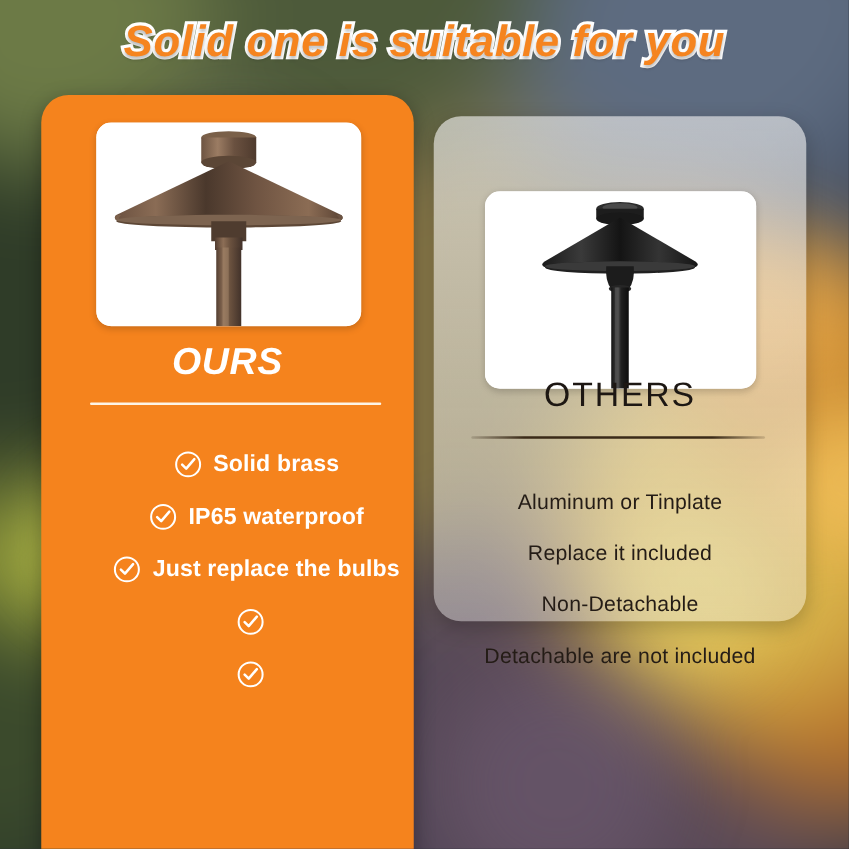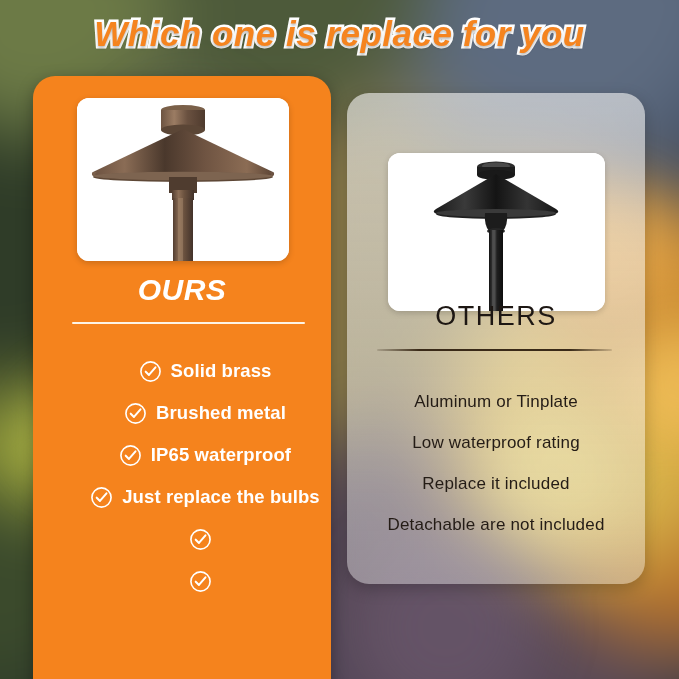--- a/index.html
+++ b/index.html
@@ -56,21 +56,21 @@
 
   
   .card{position:absolute;border-radius:22px;}
 
   .card-ours{
     left:33px;top:76px;width:298px;height:644px;
     background:#F5831D;
     box-shadow:0 5px 16px rgba(0,0,0,.35);
   }
   .card-others{
-    left:347px;top:93px;width:298px;height:491px;
+    left:347px;top:93px;width:298px;height:404px;
     background:linear-gradient(180deg,rgba(240,240,240,.62),rgba(235,235,235,.42));
     backdrop-filter:blur(6px);
     box-shadow:0 5px 16px rgba(0,0,0,.22);
   }
 
   
   .photo{
     position:absolute;background:#ffffff;border-radius:12px;overflow:hidden;
     box-shadow:0 2px 6px rgba(0,0,0,.18);
   }
@@ -118,21 +118,21 @@
 </head>
 <body>
 
 <div class="stage">
 
   <div class="bg">
     <div class="bg-base"></div>
     <div class="bg-bokeh"></div>
   </div>
 
-  <div class="title">Which one is replace for you</div>
+  <div class="title">Solid one is suitable for you</div>
 
   <div class="card card-ours">
 
     <div class="photo photo-ours">
       <svg class="lamp" viewBox="0 0 212 163">
         <defs>
           <linearGradient id="brassShade" x1="0" y1="0" x2="1" y2="0">
             <stop offset="0%" stop-color="#6b5140"></stop>
             <stop offset="18%" stop-color="#8a6c55"></stop>
             <stop offset="40%" stop-color="#4a382c"></stop>
@@ -186,27 +186,20 @@
           <circle cx="12" cy="12" r="10" fill="none" stroke="#fff" stroke-width="1.7"></circle>
           <path d="M7 12.2 L10.4 15.6 L17.2 7.6" fill="none" stroke="#fff" stroke-width="2.1" stroke-linecap="round" stroke-linejoin="round"></path>
         </svg>
         <span class="feat-ours">Solid brass</span>
       </div>
       <div class="row row-ours">
         <svg class="check-icon" viewBox="0 0 24 24">
           <circle cx="12" cy="12" r="10" fill="none" stroke="#fff" stroke-width="1.7"></circle>
           <path d="M7 12.2 L10.4 15.6 L17.2 7.6" fill="none" stroke="#fff" stroke-width="2.1" stroke-linecap="round" stroke-linejoin="round"></path>
         </svg>
-        <span class="feat-ours">Brushed metal</span>
-      </div>
-      <div class="row row-ours">
-        <svg class="check-icon" viewBox="0 0 24 24">
-          <circle cx="12" cy="12" r="10" fill="none" stroke="#fff" stroke-width="1.7"></circle>
-          <path d="M7 12.2 L10.4 15.6 L17.2 7.6" fill="none" stroke="#fff" stroke-width="2.1" stroke-linecap="round" stroke-linejoin="round"></path>
-        </svg>
         <span class="feat-ours">IP65 waterproof</span>
       </div>
       <div class="row row-ours">
         <svg class="check-icon" viewBox="0 0 24 24">
           <circle cx="12" cy="12" r="10" fill="none" stroke="#fff" stroke-width="1.7"></circle>
           <path d="M7 12.2 L10.4 15.6 L17.2 7.6" fill="none" stroke="#fff" stroke-width="2.1" stroke-linecap="round" stroke-linejoin="round"></path>
         </svg>
         <span class="feat-ours">Just replace the bulbs</span>
       </div>
       <div class="row row-ours">
@@ -263,24 +256,24 @@
     </div>
 
     <div class="heading heading-others">OTHERS</div>
     <div class="divider divider-others"></div>
 
     <div class="list list-others">
       <div class="row row-others">
         <span class="feat-others">Aluminum or Tinplate</span>
       </div>
       <div class="row row-others">
-        <span class="feat-others">Low waterproof rating</span>
-      </div>
-      <div class="row row-others">
         <span class="feat-others">Replace it included</span>
       </div>
       <div class="row row-others">
+        <span class="feat-others">Non-Detachable</span>
+      </div>
+      <div class="row row-others">
         <span class="feat-others">Detachable are not included</span>
       </div>
     </div>
   </div>
 
 </div>
 
 </body></html>

